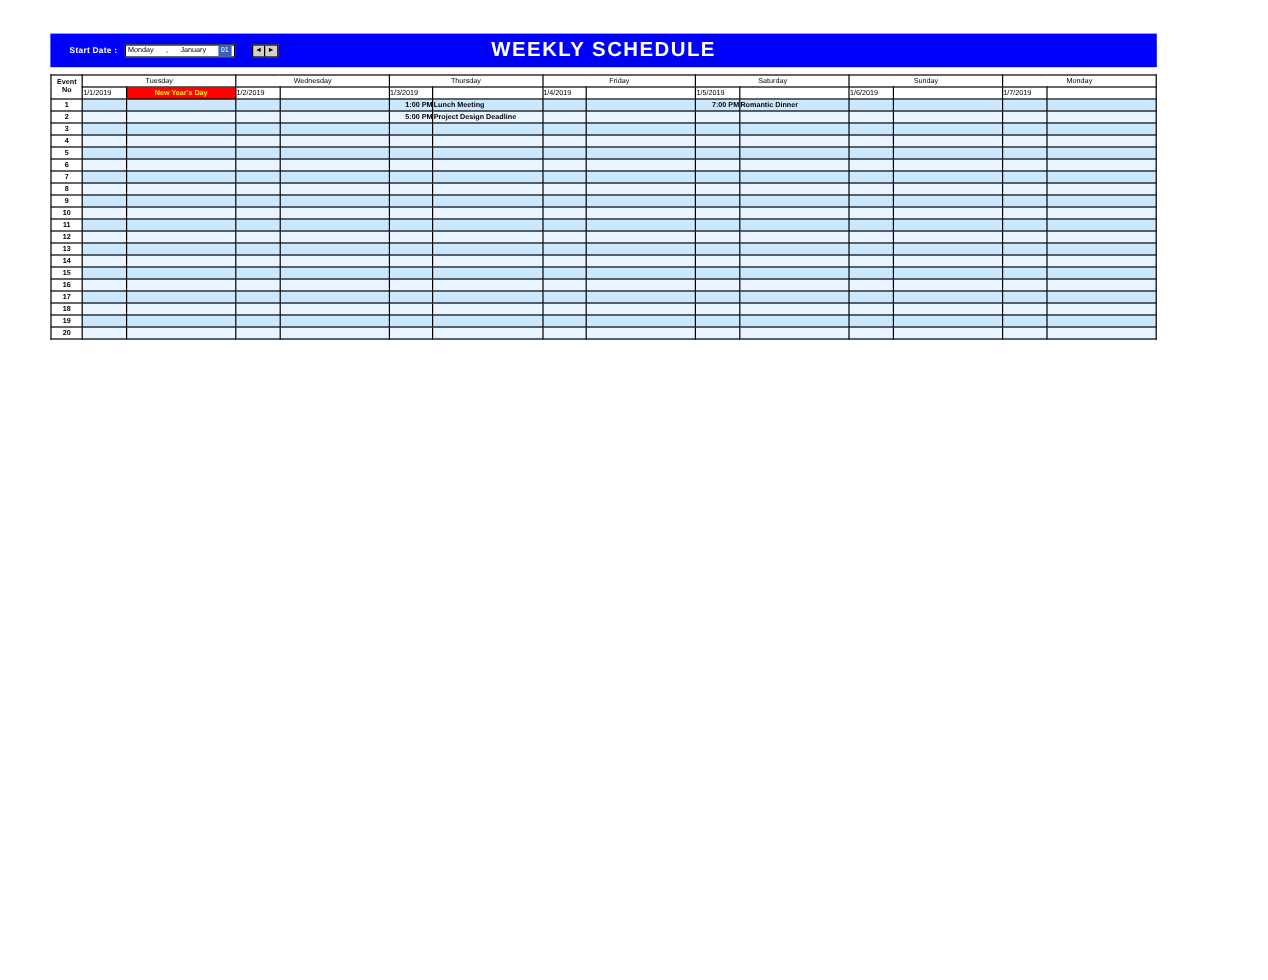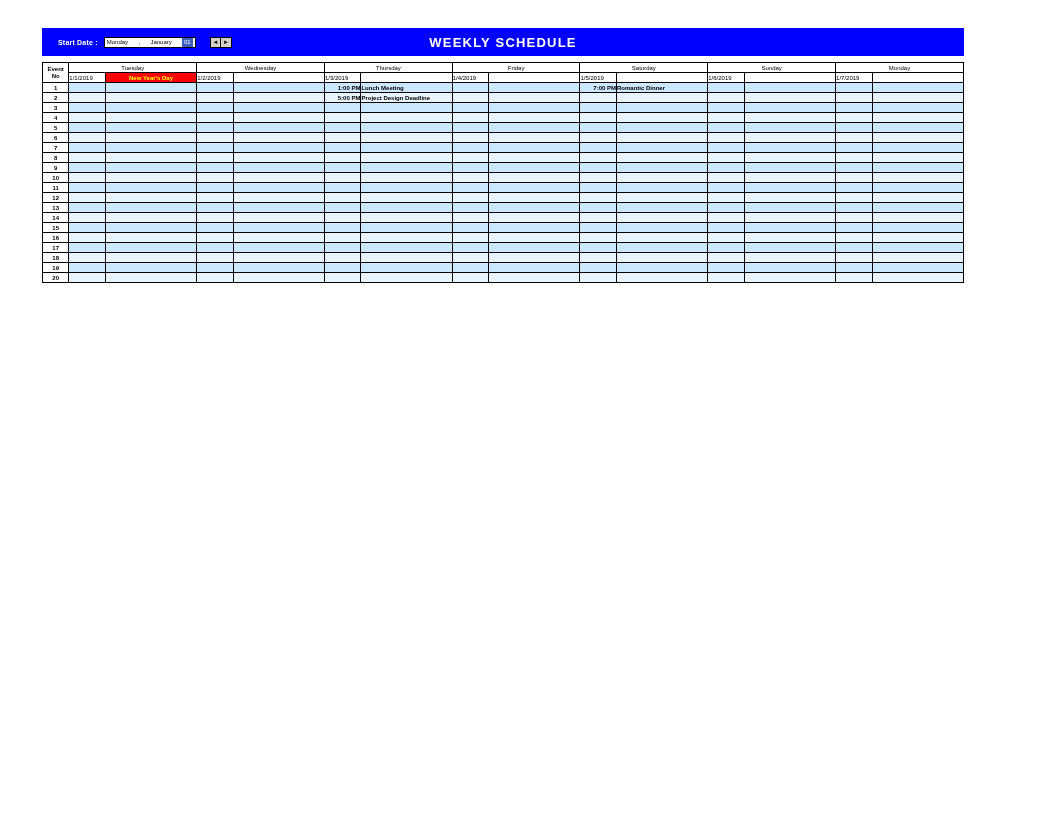--- a/index.html
+++ b/index.html
@@ -84,21 +84,21 @@
     color: #000;
   }
   .spin div:first-child { border-right: 1px solid #000; }
 
   .banner-title {
     position: absolute;
     left: 0;
     right: 0;
     text-align: center;
     color: #ffffff;
-    font-size: 13px;
+    font-size: 17px;
     font-weight: bold;
     letter-spacing: 1.2px;
   }
 
   
   table.sched {
     position: absolute;
     left: 42px;
     top: 62px;
     border-collapse: collapse;

